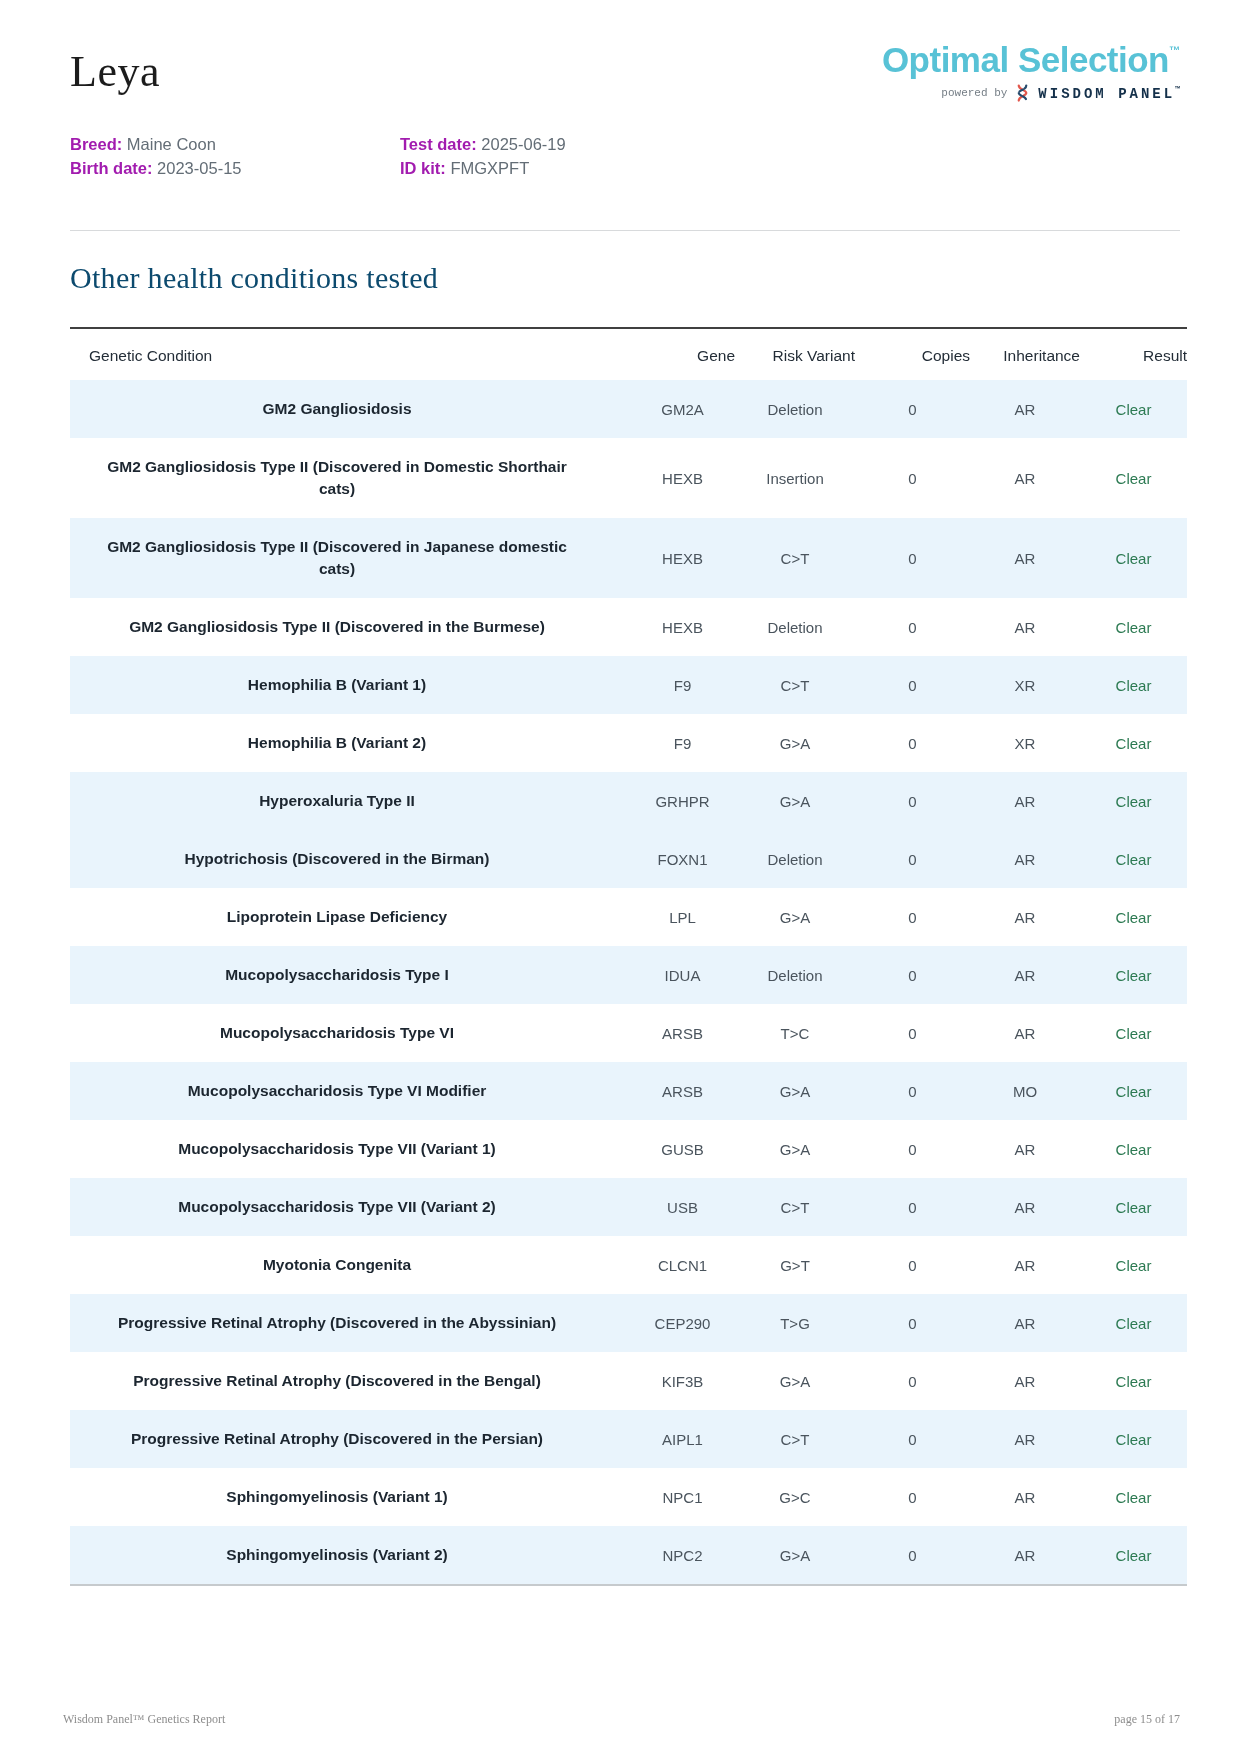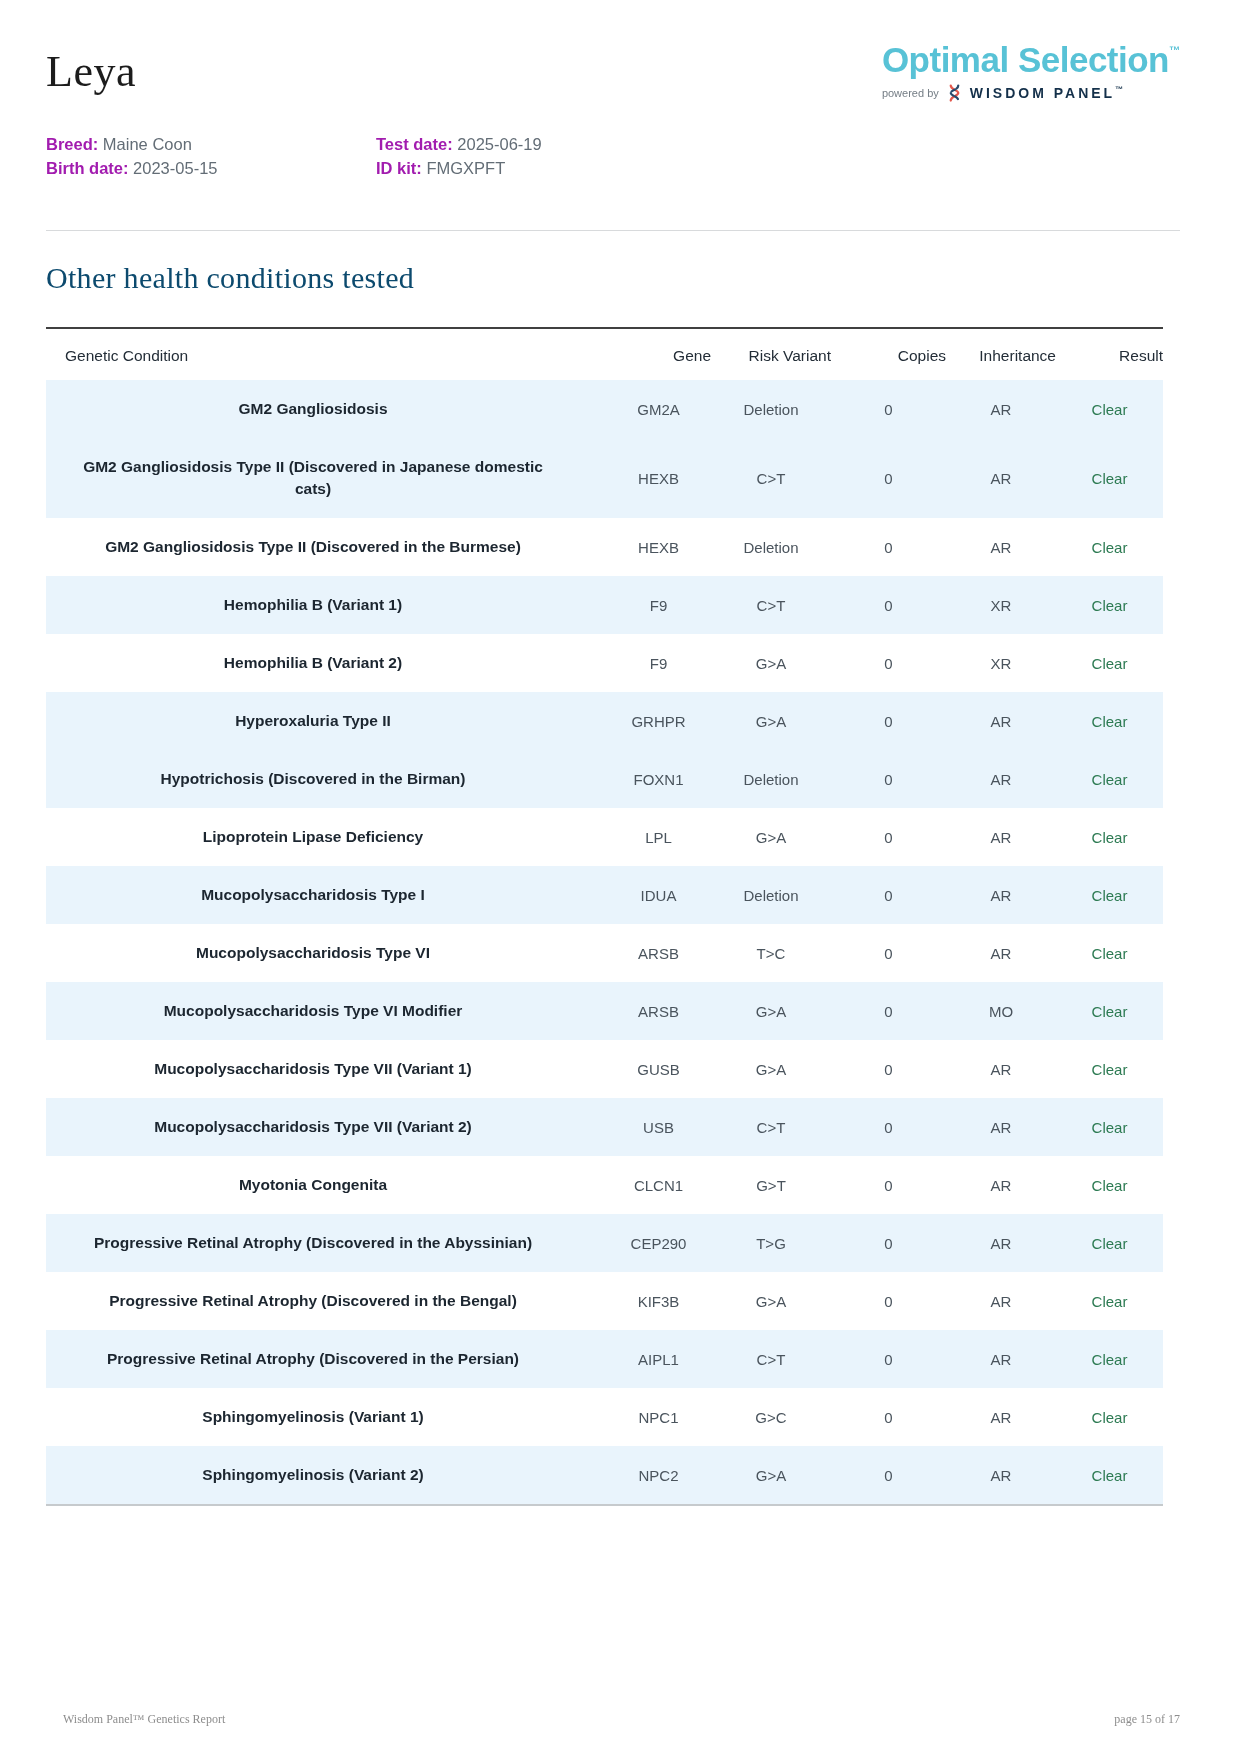--- a/index.html
+++ b/index.html
@@ -4,36 +4,36 @@
 <style>
   * { margin:0; padding:0; box-sizing:border-box; }
   html,body { background:#ffffff; }
   .page {
     position:relative;
     width:1242px; height:1756px;
     background:#ffffff;
     font-family:"Liberation Sans", sans-serif;
     overflow:hidden;
   }
-  .content { padding:46px 62px 0 46px; }
+  .content { padding:46px 62px 0 70px; }
 
   
   .header-row { position:relative; }
   .pet-name {
     font-family:"Liberation Serif", serif;
     font-weight:400; font-size:44px; color:#1c1c1c; letter-spacing:0.5px;
   }
   .brand { position:absolute; top:-4px; right:0; text-align:right; }
   .brand-name {
     font-weight:700; font-size:35px; letter-spacing:-0.5px;
     color:#58c2d6; line-height:1;
   }
   .brand-name sup { font-size:11px; vertical-align:18px; letter-spacing:0; }
   .powered-row {
-    margin-top:7px; display:flex; justify-content:flex-start; align-items:center; gap:8px;
+    margin-top:7px; display:flex; justify-content:flex-end; align-items:center; gap:8px;font-family:Liberation Mono, monospace;
   }
   .powered-label { font-size:11px; color:#747d85; }
   .wisdom-wordmark {
     font-size:14px; font-weight:700; letter-spacing:3px; color:#14304a;
   }
   .wisdom-wordmark sup { font-size:8px; vertical-align:6px; letter-spacing:0; }
 
   .meta { display:flex; margin-top:35px; font-size:16.5px; }
   .meta-col { width:330px; }
   .meta-line { line-height:24px; color:#636d76; }
@@ -145,20 +145,28 @@
       </thead>
       <tbody>
           <tr class="blue">
             <td class="col-0">GM2 Gangliosidosis</td>
             <td class="col-1">GM2A</td>
             <td class="col-2">Deletion</td>
             <td class="col-3">0</td>
             <td class="col-4">AR</td>
             <td class="col-5">Clear</td>
           </tr>
+          <tr>
+            <td class="col-0">GM2 Gangliosidosis Type II (Discovered in Domestic Shorthair cats)</td>
+            <td class="col-1">HEXB</td>
+            <td class="col-2">Insertion</td>
+            <td class="col-3">0</td>
+            <td class="col-4">AR</td>
+            <td class="col-5">Clear</td>
+          </tr>
           <tr class="blue">
             <td class="col-0">GM2 Gangliosidosis Type II (Discovered in Japanese domestic cats)</td>
             <td class="col-1">HEXB</td>
             <td class="col-2">C&gt;T</td>
             <td class="col-3">0</td>
             <td class="col-4">AR</td>
             <td class="col-5">Clear</td>
           </tr>
           <tr>
             <td class="col-0">GM2 Gangliosidosis Type II (Discovered in the Burmese)</td>

